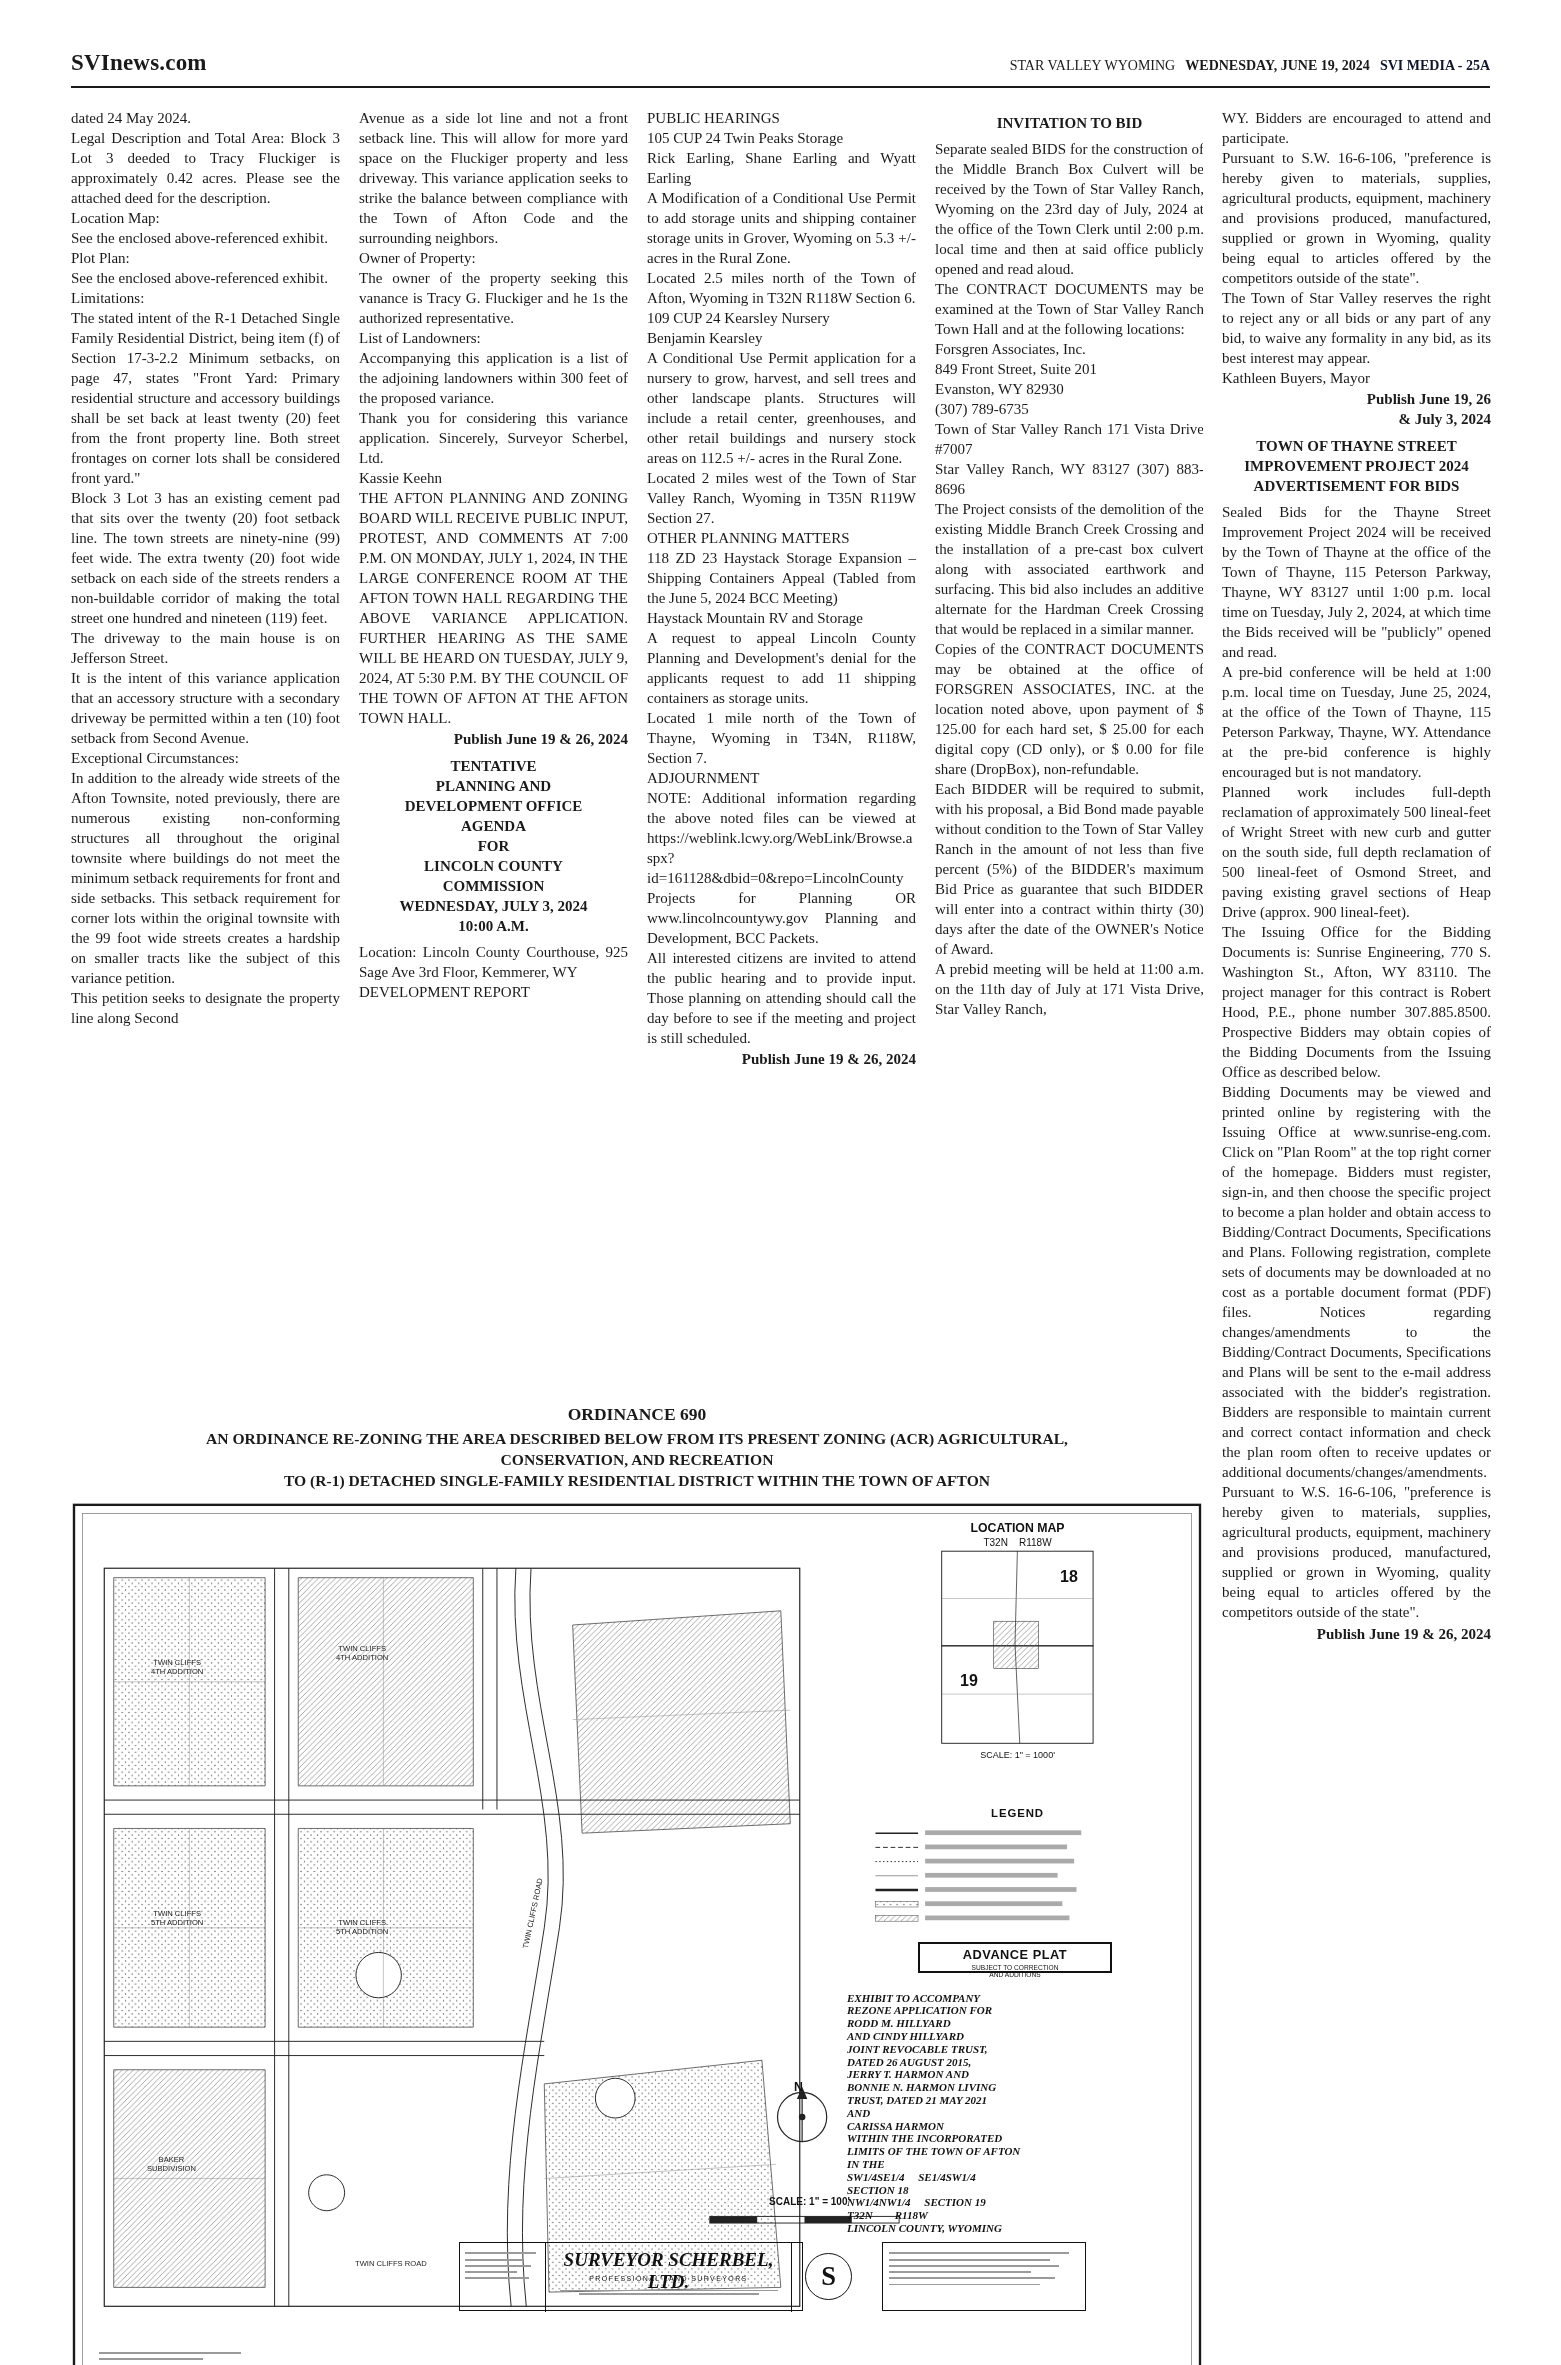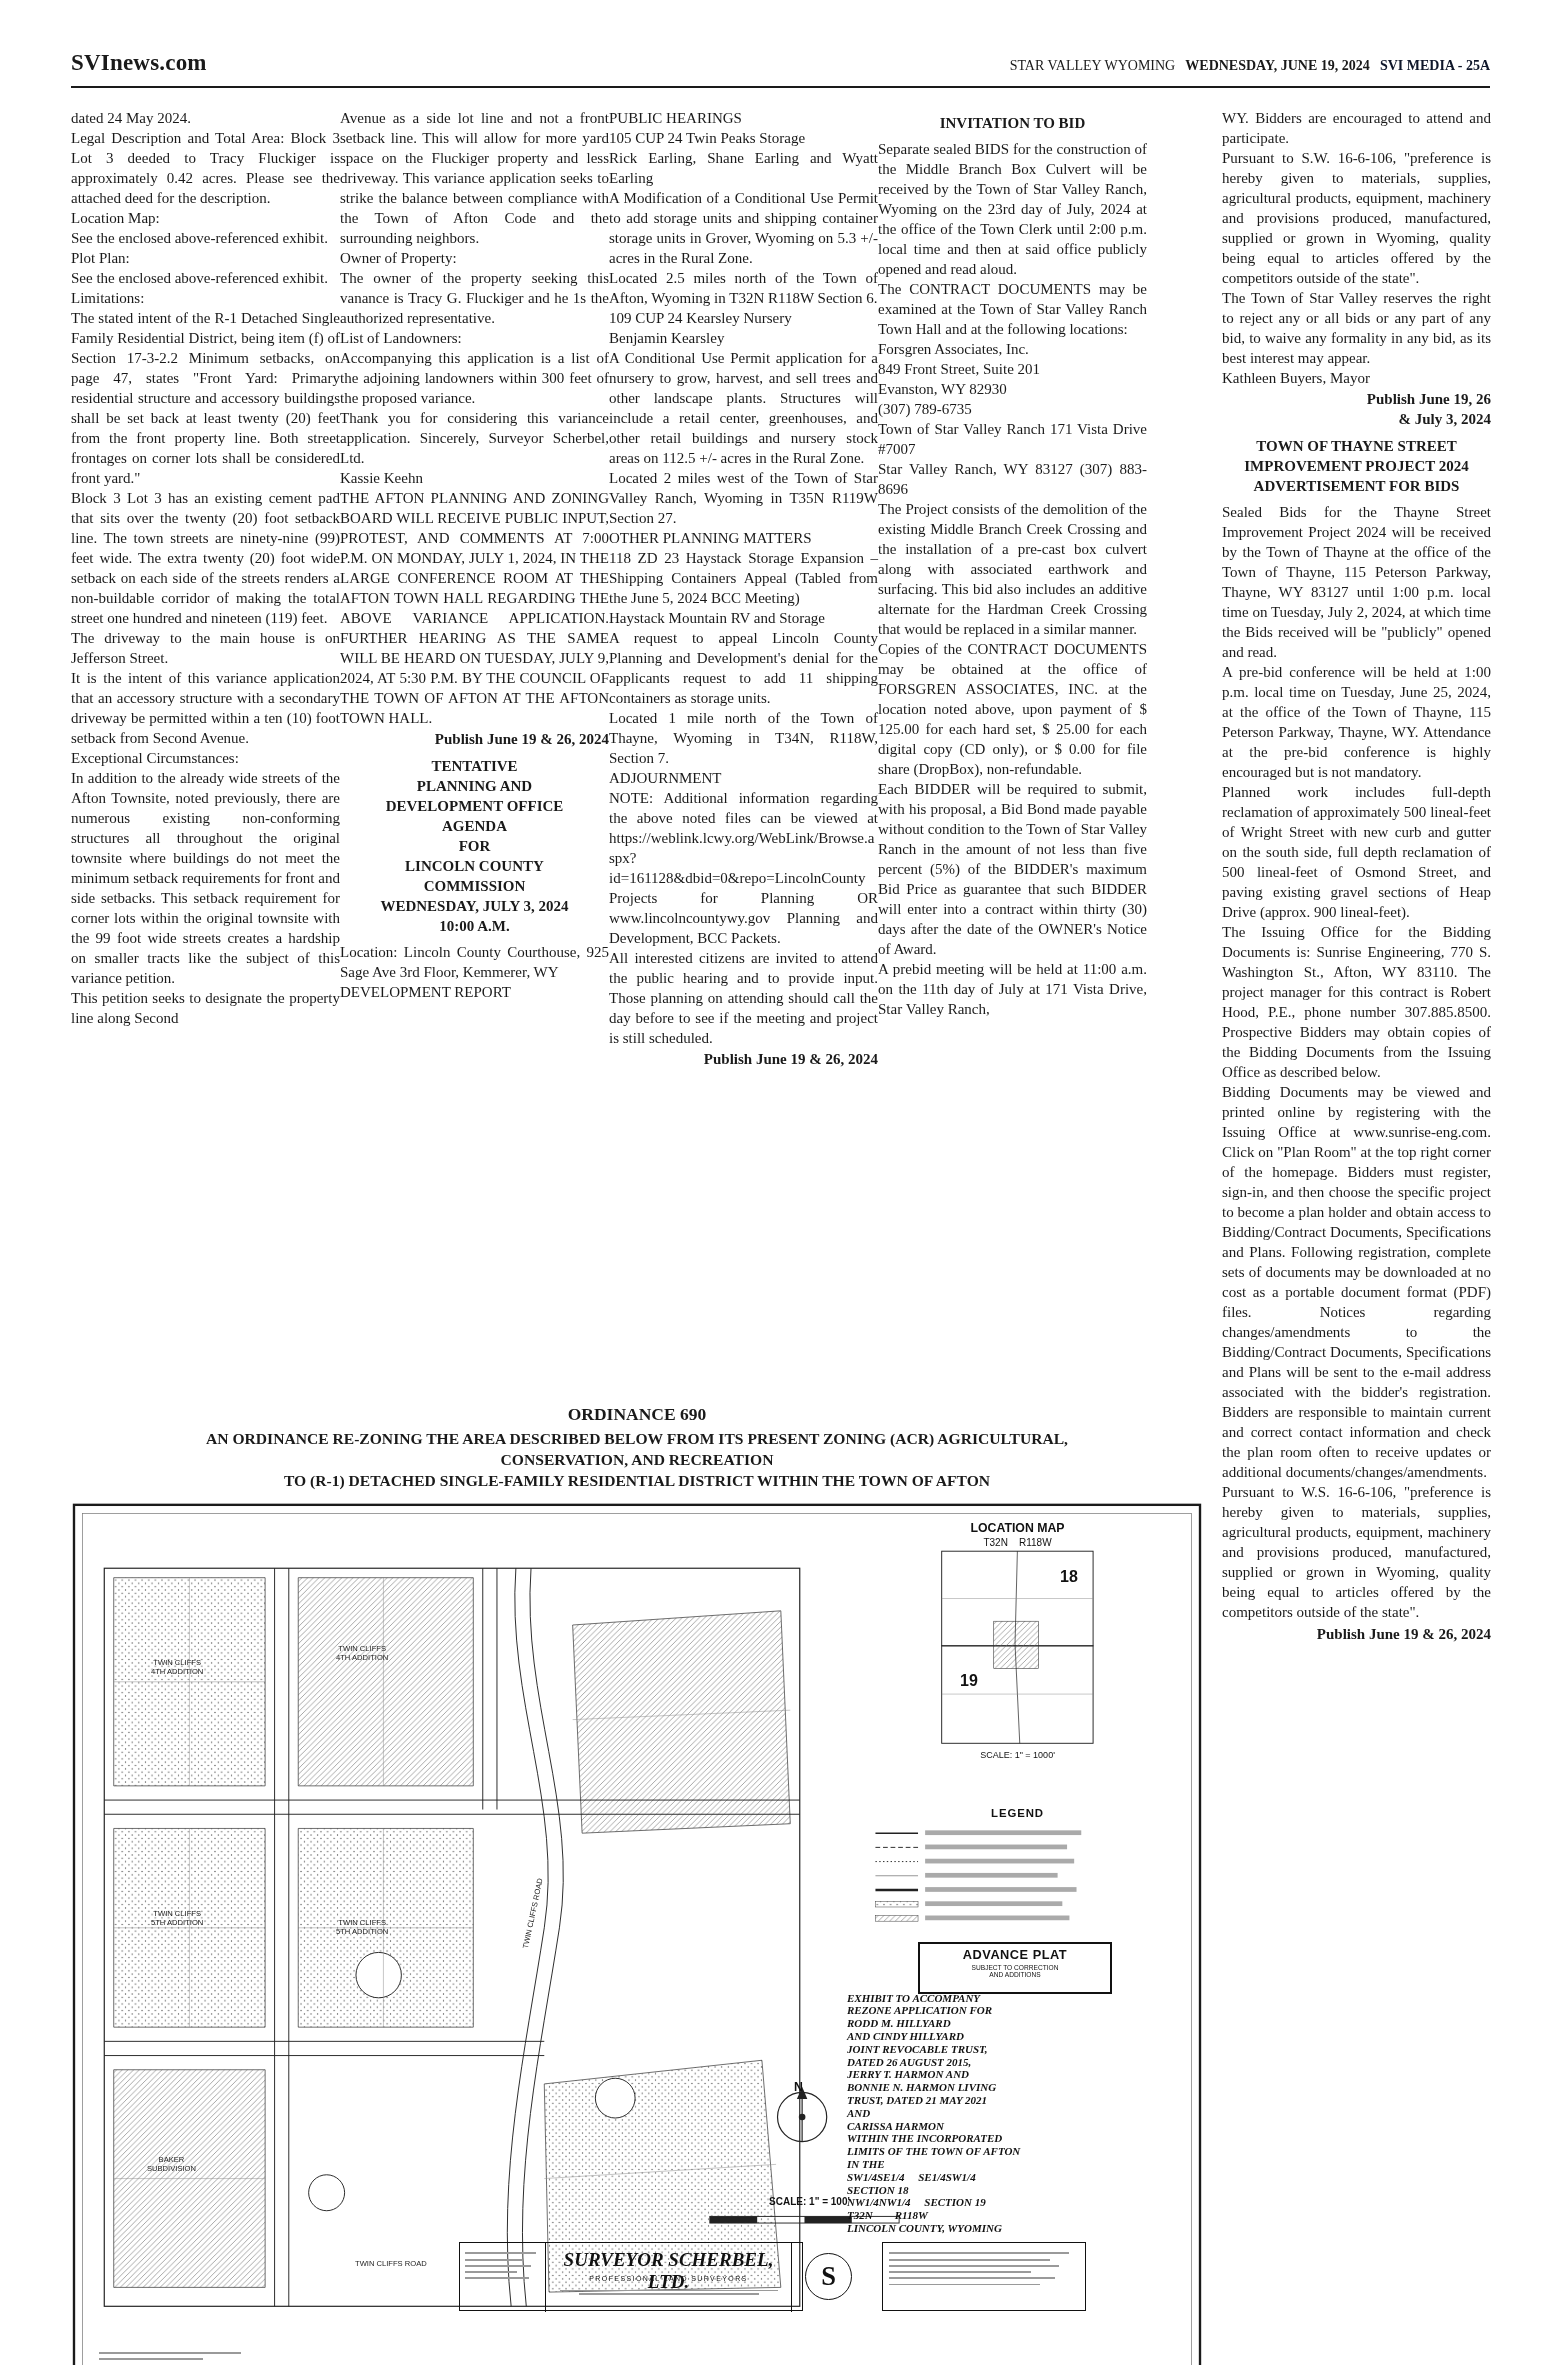--- a/index.html
+++ b/index.html
@@ -16,21 +16,21 @@
             margin:50px 71px 0 71px; padding-bottom:9.5px; border-bottom:2.4px solid #1a1a1a; }
   .site { font-size:23px; font-weight:bold; letter-spacing:0.2px; }
   .dateline { font-size:14px; }
   .dateline .seg { margin-left:6.6px; }
   .dl-date { font-weight:bold; }
   .dl-edition { color:#0f172a; font-weight:bold; }
 
   
   .content { display:flex; gap:19px; margin:20px 71px 0 71px; }
   .left { flex:0 0 1132px; width:1132px; }
-  .cols4 { display:flex; height:1277px; overflow:hidden; }
+  .cols4 { display:flex; gap:19px; height:1277px; overflow:hidden; }
   .col { flex:0 0 269px; width:269px; font-size:15px; line-height:20px; }
   .col5 { flex:0 0 269px; width:269px; font-size:15px; line-height:20px; height:2252px; overflow:hidden; }
   .blk { overflow-wrap:anywhere; }
   .blk.p { text-align:justify; }
   .blk.h { text-align:center; font-weight:bold; white-space:pre-line; margin:5.7px 0; }
   .blk.pub { text-align:right; font-weight:bold; white-space:pre-line; margin:1.9px 0 6.6px 0; }
 
   
   .ordinance { margin-top:19px; width:1132px; }
   .ord-title { text-align:center; font-weight:bold; font-size:17.5px; margin-bottom:3.8px; }
@@ -39,21 +39,21 @@
           font-family:"Liberation Sans", sans-serif; }
   .plat svg { position:absolute; left:0; top:0; }
   .ov { position:absolute; color:#111; }
   .plat-label { position:absolute; font-size:7.6px; line-height:9px; text-align:center;
                 white-space:pre-line; color:#222; font-family:"Liberation Sans",sans-serif; }
   .loc-title { left:781px; top:19px; width:331px; text-align:center; font-weight:bold; font-size:12.3px; }
   .loc-sub   { left:781px; top:35px; width:331px; text-align:center; font-size:10px; }
   .sec-num   { font-size:16px; font-weight:bold; }
   .loc-scale { left:781px; top:248px; width:331px; text-align:center; font-size:9px; }
   .legend-title { left:781px; top:305px; width:331px; text-align:center; font-weight:bold; font-size:11.4px; letter-spacing:0.9px; }
-  .stamp { left:847px; top:440px; width:194px; height:52px; border:2.4px double #111;
+  .stamp { left:847px; top:440px; width:194px; height:31px; border:2.4px double #111;
            text-align:center; padding-top:3.8px; }
   .stamp .l1 { font-weight:bold; font-size:12.8px; letter-spacing:0.5px; }
   .stamp .l2 { font-size:6.6px; margin-top:1.4px; white-space:pre-line; line-height:7.6px; }
   .exhibit { left:776px; top:490px; width:341px; text-align:left;
              font-family:"Liberation Serif",serif; font-style:italic; font-weight:bold;
              font-size:11px; line-height:12.8px; white-space:pre-line; }
   .compass-n { left:723px; top:578px; font-weight:bold; font-size:12.3px; }
   .map-scale { left:639px; top:694px; width:199px; text-align:center; font-size:10px; font-weight:bold; }
   .tblock { left:388px; top:740px; width:344px; height:69px; border:1.4px solid #111; }
   .tblock .name { position:absolute; left:90px; top:6.6px; width:237px; text-align:center;

